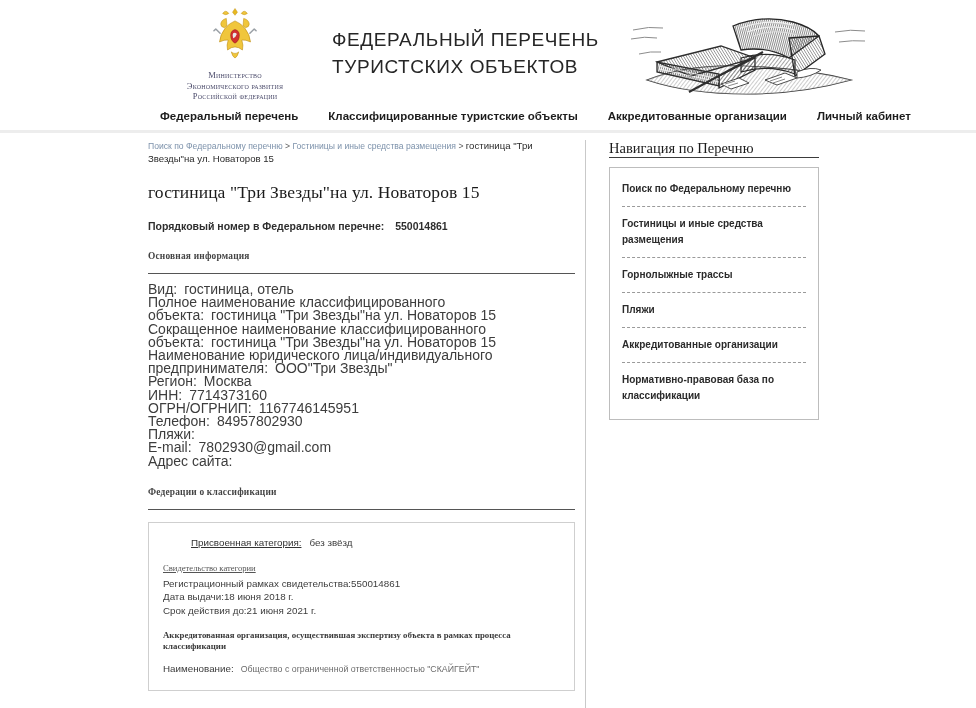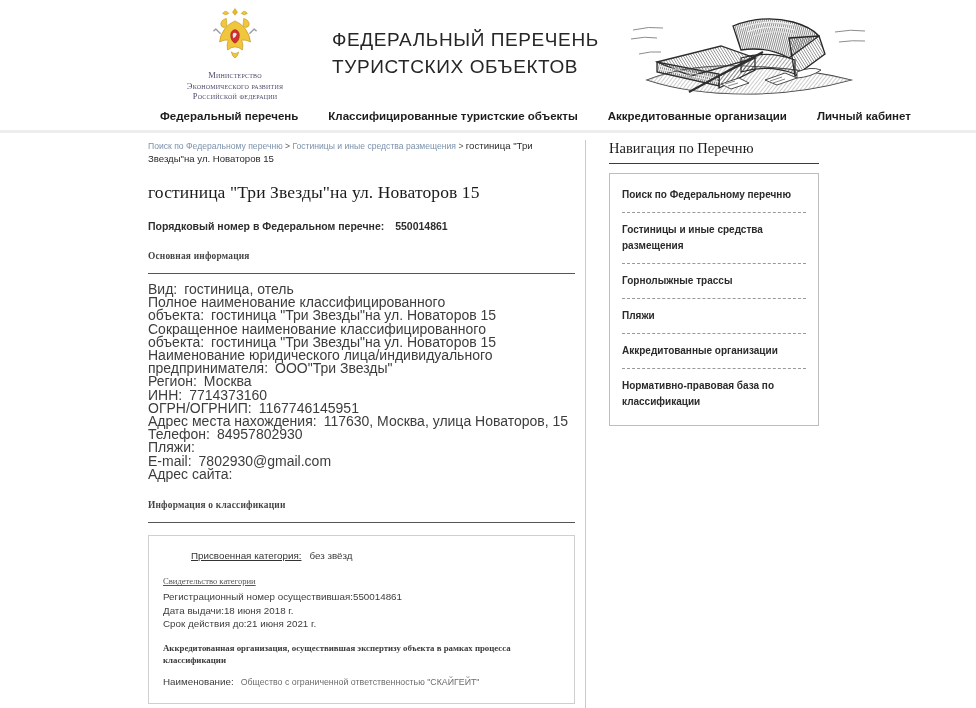--- a/index.html
+++ b/index.html
@@ -193,21 +193,20 @@
     color: #6c6c6c;
     font-size: 8.8px;
     margin-left: 7px;
   }
 
   
   .side-title {
     font-family: "Liberation Serif", serif;
     font-size: 14.5px;
     color: #1b1b1b;
-    padding-bottom: 6px;
     border-bottom: 1.8px solid #3b3b3b;
   }
   .side-box {
     margin-top: 9px;
     border: 1px solid #bdbdbd;
     padding: 4px 12px 6px 12px;
   }
   .side-item {
     font-size: 10px;
     font-weight: bold;
@@ -364,49 +363,46 @@
         <div>
           <span class="lbl">Регион:</span><span class="val">Москва</span>
         </div>
         <div>
           <span class="lbl">ИНН:</span><span class="val">7714373160</span>
         </div>
         <div>
           <span class="lbl">ОГРН/ОГРНИП:</span><span class="val">1167746145951</span>
         </div>
         <div>
-          <span class="lbl">Адрес места нахождения:</span><span class="val">117630, Москва, улица Новаторов, 15</span>
-        </div>
-        <div>
           <span class="lbl">Телефон:</span><span class="val">84957802930</span>
         </div>
         <div>
           <span class="lbl">Пляжи:</span><span class="val"></span>
         </div>
         <div>
           <span class="lbl">E-mail:</span><span class="val">7802930@gmail.com</span>
         </div>
         <div>
           <span class="lbl">Адрес сайта:</span><span class="val"></span>
         </div>
       </div>
 
-      <div class="section-head">Информация о классификации</div>
+      <div class="section-head">Федерации о классификации</div>
 
       <div class="card">
 
         <div class="assigned">
           <span class="lbl">Присвоенная категория:</span><span class="val">без звёзд</span>
         </div>
 
 
         <div class="group">
           <div class="sub-label">Свидетельство категории</div>
           <div>
-            <span class="lbl">Регистрационный номер осуществившая:</span><span class="val">550014861</span>
+            <span class="lbl">Регистрационный рамках свидетельства:</span><span class="val">550014861</span>
           </div>
           <div>
             <span class="lbl">Дата выдачи:</span><span class="val">18 июня 2018 г.</span>
           </div>
           <div>
             <span class="lbl">Срок действия до:</span><span class="val">21 июня 2021 г.</span>
           </div>
         </div>
 
         <div class="group">

